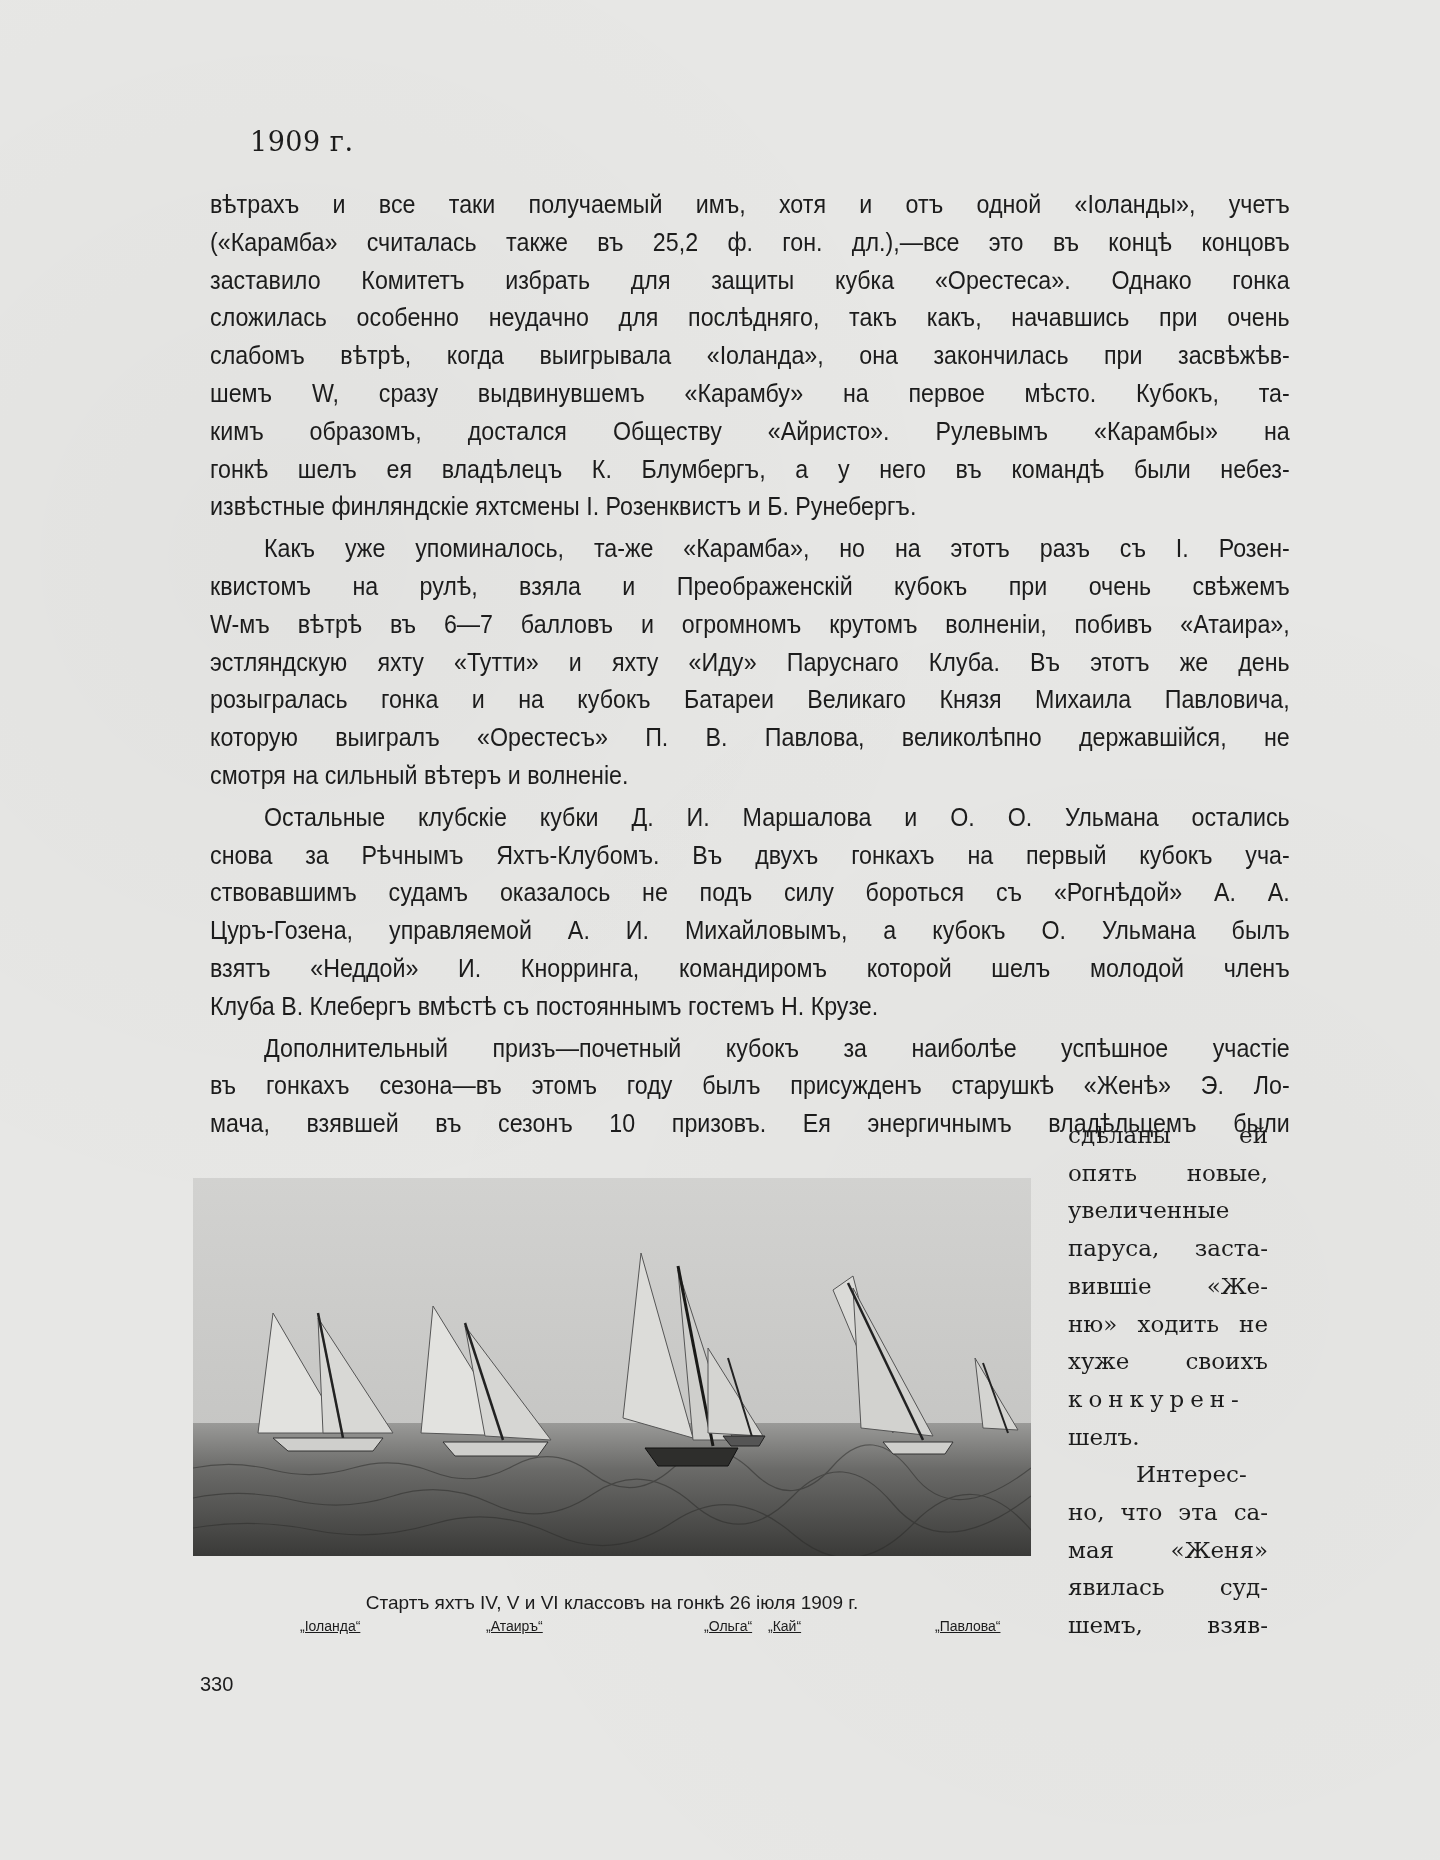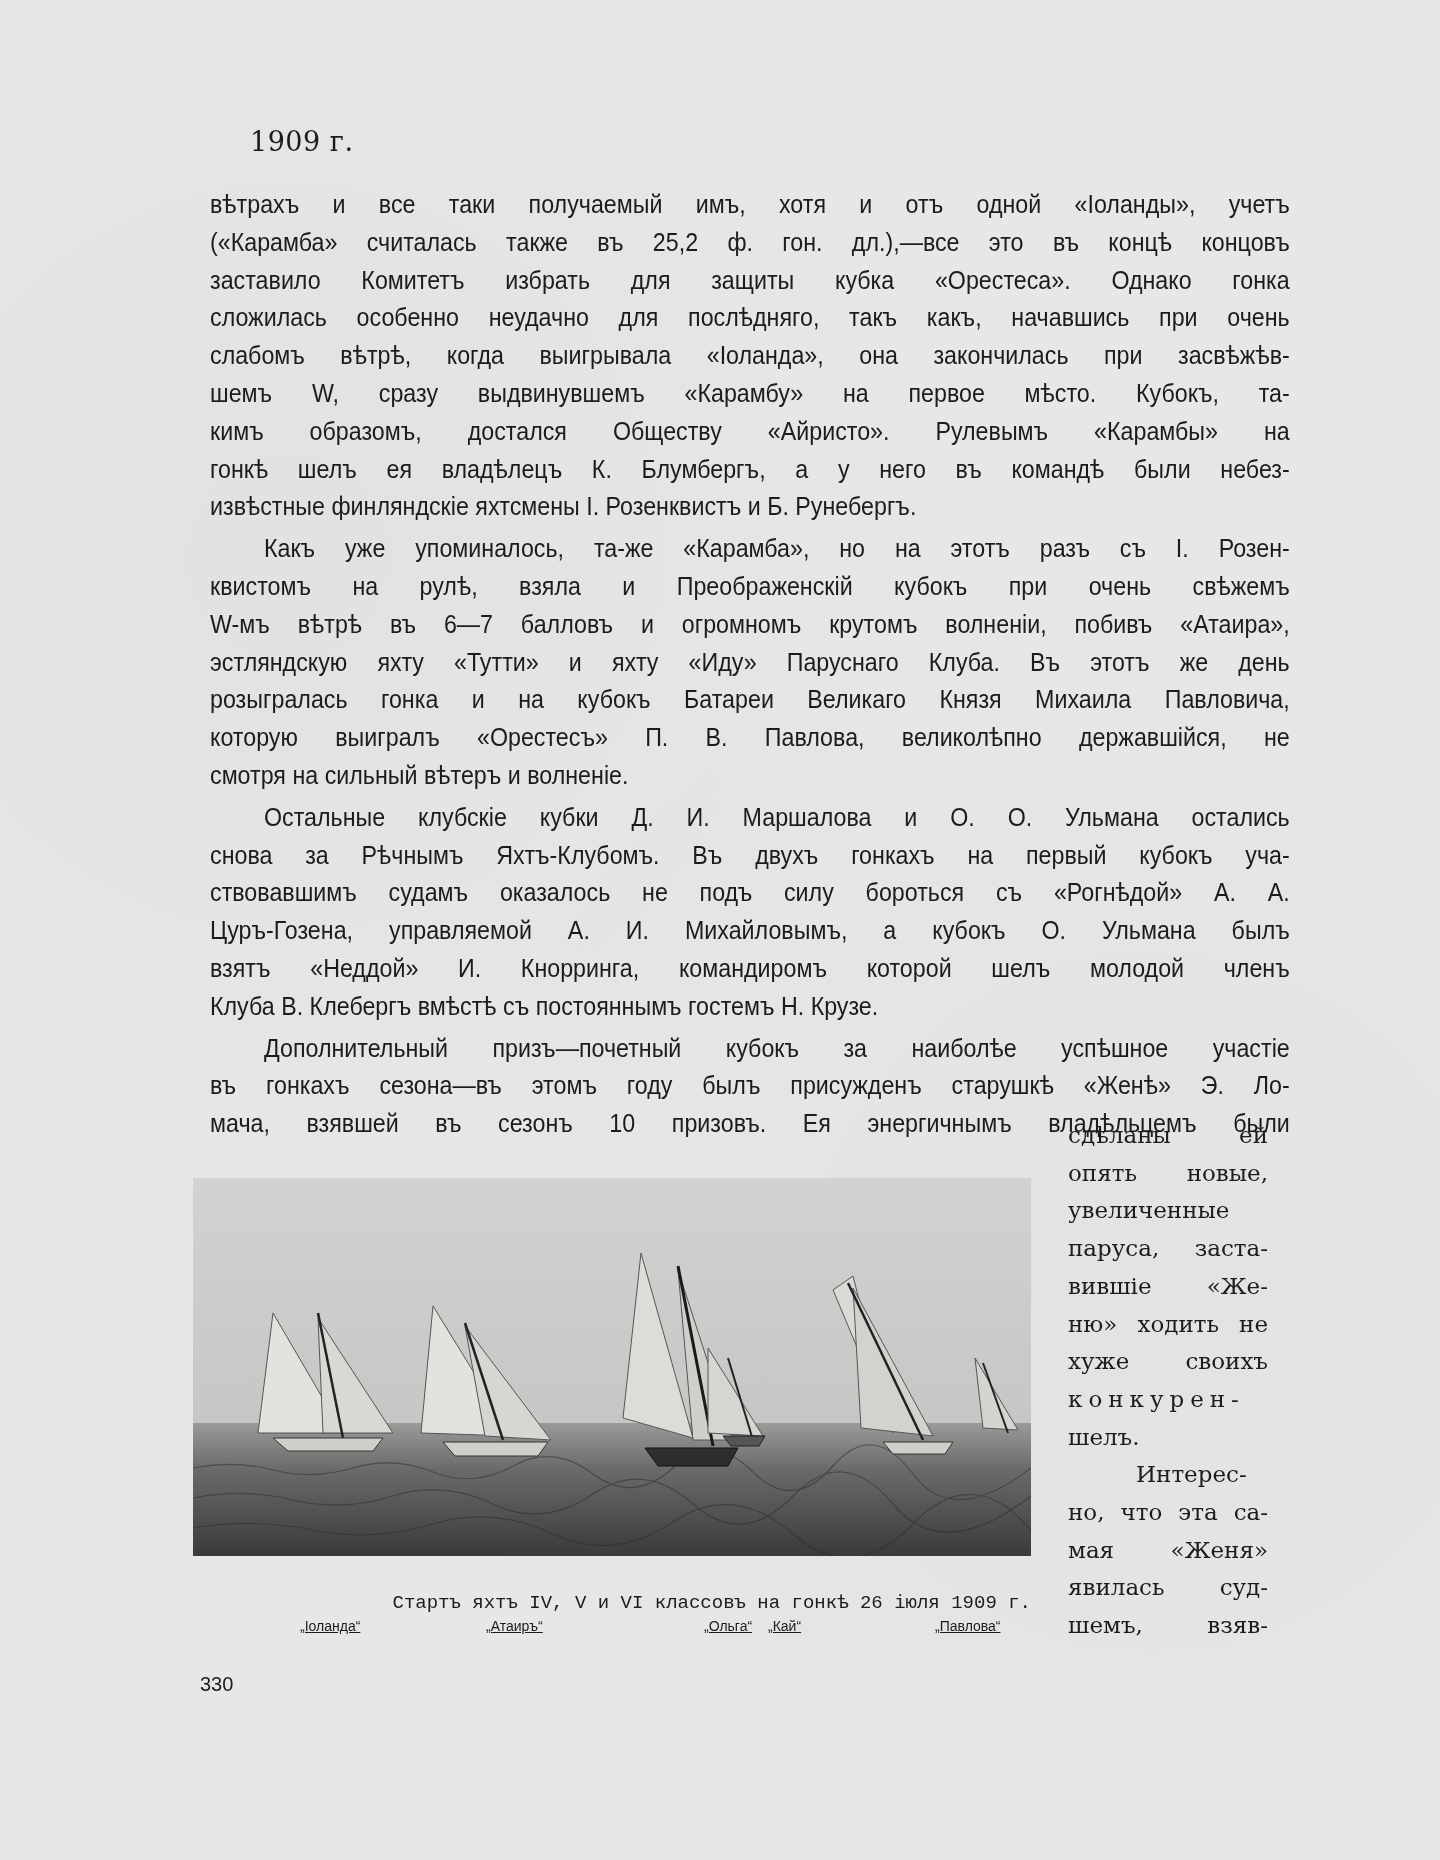--- a/index.html
+++ b/index.html
@@ -37,22 +37,22 @@
       overflow: hidden;
     }
     .photo svg { width: 100%; height: 100%; display: block; }
     .side-col {
       position: absolute; left: 1068px; top: 1117px; width: 200px;
       font-family: "DejaVu Serif", serif; font-size: 23px; line-height: 37.7px;
     }
     .side-col .line { display: block; text-align: justify; text-align-last: justify; white-space: nowrap; }
     .side-col .line.indent { padding-left: 68px; }
     .caption {
-      position: absolute; left: 193px; width: 838px; top: 1592px; text-align: right;
-      font-family: Liberation Mono, monospace; font-size: 19px;
+      position: absolute; left: 193px; width: 838px; top: 1592px; text-align: center;
+      font-family: Liberation Sans, sans-serif; font-size: 19px;
     }
     .labels { position: absolute; top: 1618px; font-family: "Liberation Sans", sans-serif; font-size: 14px; text-decoration: underline; }
     .page-number {
       position: absolute; left: 200px; top: 1673px;
       font-family: "Liberation Sans", sans-serif; font-size: 20px;
     }
   </style>
 </head>
 <body>
 

